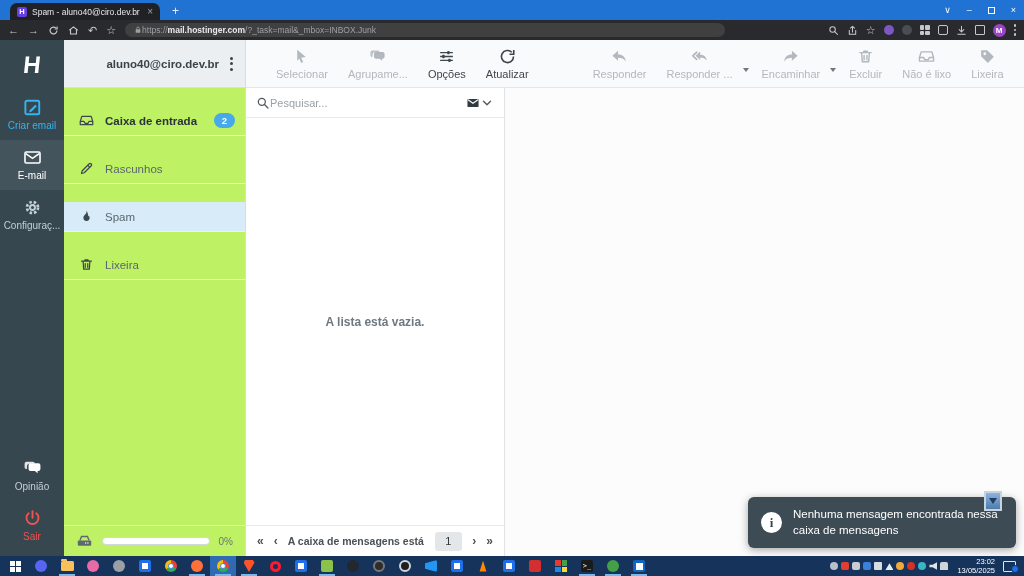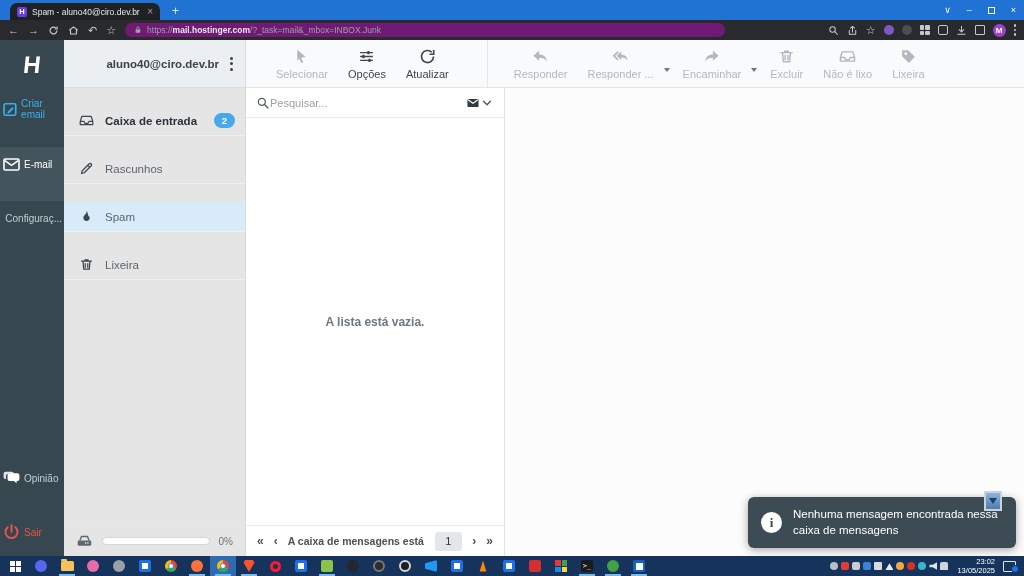--- a/index.html
+++ b/index.html
@@ -14,49 +14,49 @@
   .tab-title { color:#e8eaed; font-size:8.5px; white-space:nowrap; overflow:hidden; flex:1; }
   .tab-close { color:#9aa0a6; font-size:10px; line-height:1; flex:none; }
   .newtab { color:#e8f0fe; font-size:12px; margin:0 0 3px 12px; line-height:1; }
   .win-controls { position:absolute; right:8px; top:0; height:20px; display:flex; align-items:center; gap:16px; color:#fff; font-size:9px; }
   .wc-restore { width:7px; height:7px; border:1px solid #fff; }
 
   
   .btoolbar { height:20px; background:#292a2d; display:flex; align-items:center; padding:0 8px; gap:9px; flex:none; }
   .nav-ic { color:#c6c9cc; font-size:11px; line-height:1; display:flex; align-items:center; }
   .nav-ic svg { width:11px; height:11px; }
-  .url-pill { flex:1; max-width:600px; height:14px; background:#701a75; border-radius:7px; display:flex; align-items:center; padding:0 9px; gap:5px; overflow:hidden; }
+  .url-pill { flex:1; max-width:600px; height:14px; background:#404040; border-radius:7px; display:flex; align-items:center; padding:0 9px; overflow:hidden; }
   .url-pill svg { width:8px; height:8px; color:#9aa0a6; flex:none; }
   .url-text { font-size:8.5px; color:#9aa0a6; white-space:nowrap; }
   .url-text b { color:#e8eaed; }
   .bt-right { display:flex; align-items:center; gap:8px; margin-left:auto; }
   .bt-right svg { width:11px; height:11px; color:#c6c9cc; }
   .ext-dot { width:10px; height:10px; border-radius:50%; }
   .ext-grid { width:10px; height:10px; display:grid; grid-template-columns:1fr 1fr; gap:1px; }
   .ext-grid i { background:#c6c9cc; border-radius:1px; }
   .ext-sq { width:10px; height:10px; border:1.5px solid #c6c9cc; border-radius:2px; }
   .avatar { width:13px; height:13px; border-radius:50%; background:#9c43c9; color:#fff; font-size:8px; font-weight:bold; display:flex; align-items:center; justify-content:center; }
   .kdots { display:flex; flex-direction:column; gap:2px; }
   .kdots i { width:2.5px; height:2.5px; border-radius:50%; background:#c6c9cc; }
 
   
   .content { height:516px; display:flex; flex:none; position:relative; }
 
   
   .appnav { width:64px; background:#37474f; display:flex; flex-direction:column; align-items:center; color:#c3ced5; flex:none; }
   .logo { height:50px; display:flex; align-items:center; justify-content:center; width:100%; color:#fff; font-size:24px; font-weight:800; transform:skewX(-6deg); }
-  .nav-item { width:100%; padding:8px 2px 27px; display:flex; flex-direction:row; align-items:center; gap:3px; font-size:10px; cursor:default; }
+  .nav-item { width:100%; padding:8px 2px 9px; display:flex; flex-direction:column; align-items:center; gap:3px; font-size:10px; cursor:default; }
   .nav-item svg { width:19px; height:19px; }
   .nav-criar { color:#35b4f1; }
   .nav-active { background:#44545d; color:#fff; }
   .nav-spacer { flex:1; }
   .nav-sair { color:#ef5350; padding-bottom:14px; }
 
   
-  .folderpane { width:182px; background:#e5e5e5; border-right:1px solid #d8dcdf; display:flex; flex-direction:column; flex:none; }
+  .folderpane { width:182px; background:#bef264; border-right:1px solid #d8dcdf; display:flex; flex-direction:column; flex:none; }
   .account { height:48px; background:#eceff1; border-bottom:1px solid #d9dee1; display:flex; align-items:center; justify-content:flex-end; padding:0 9px 0 12px; gap:8px; flex:none; }
   .account-name { font-size:11.5px; font-weight:bold; color:#39434b; }
   .kebab2 { display:flex; flex-direction:column; gap:2.5px; padding:3px; }
   .kebab2 i { width:3px; height:3px; border-radius:50%; background:#39434b; }
   .folder { height:30px; display:flex; align-items:center; gap:11px; padding:0 10px 0 15px; border-bottom:1px solid #eef0f2; font-size:11.5px; color:#5b666e; flex:none;margin-top:18px; }
   .folder svg { width:15px; height:15px; color:#3d474f; flex:none; }
   .folder-inbox { color:#29323a; font-weight:bold; }
   .folder-selected { background:#d7ebf9; }
   .badge { margin-left:auto; background:#47a8ea; color:#fff; font-size:9.5px; font-weight:bold; padding:2px 8px; border-radius:9px; }
   .storage { margin-top:auto; height:31px; border-top:1px solid #e4e7e9; display:flex; align-items:center; gap:9px; padding:0 12px; flex:none; }
@@ -388,20 +388,26 @@
 
     <div class="mailarea">
 
       <div class="mtoolbar">
         <div class="tbtn">
           <svg viewBox="0 0 24 24">
               <use href="#i-cursor"></use>
             </svg>
           <span>Selecionar</span>
         </div>
+        <div class="tbtn">
+          <svg viewBox="0 0 24 24">
+              <use href="#i-bubbles"></use>
+            </svg>
+          <span>Agrupame...</span>
+        </div>
         <div class="tbtn tbtn-on">
           <svg viewBox="0 0 24 24">
               <use href="#i-sliders"></use>
             </svg>
           <span>Opções</span>
         </div>
         <div class="tbtn tbtn-on">
           <svg viewBox="0 0 24 24">
               <use href="#i-refresh"></use>
             </svg>

